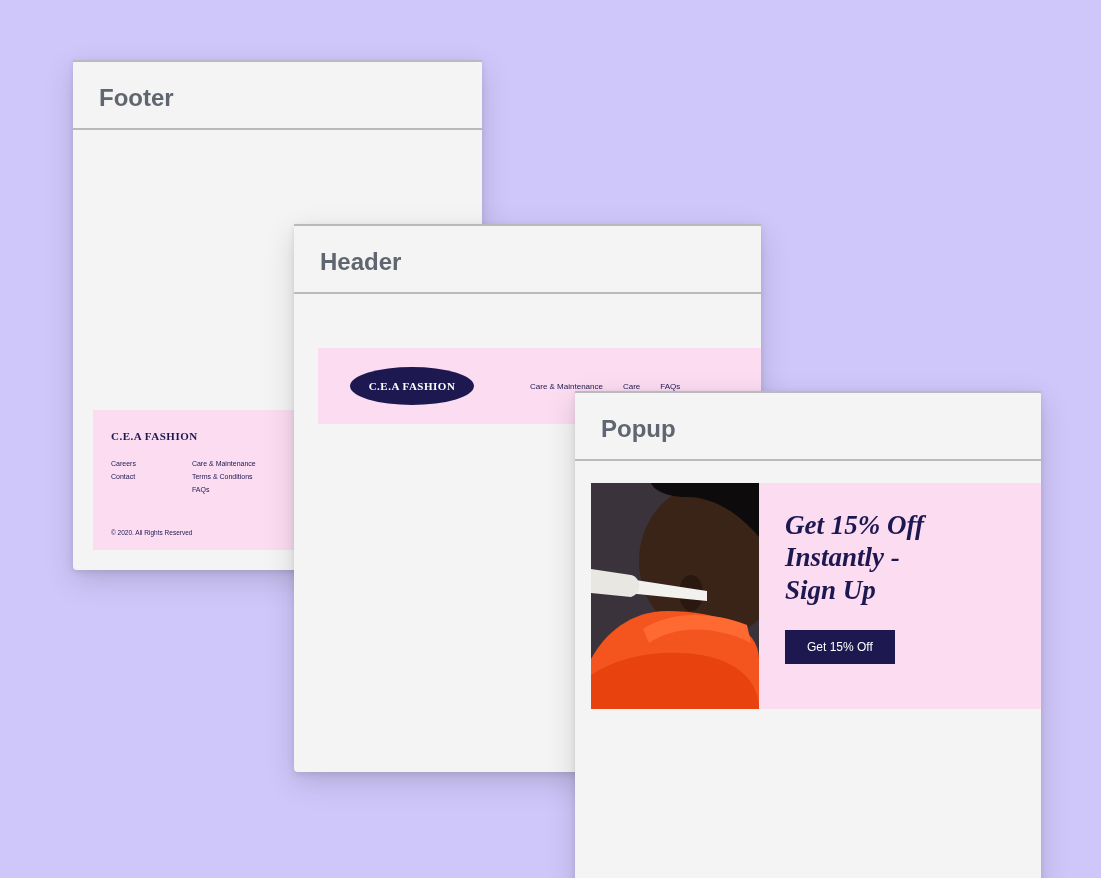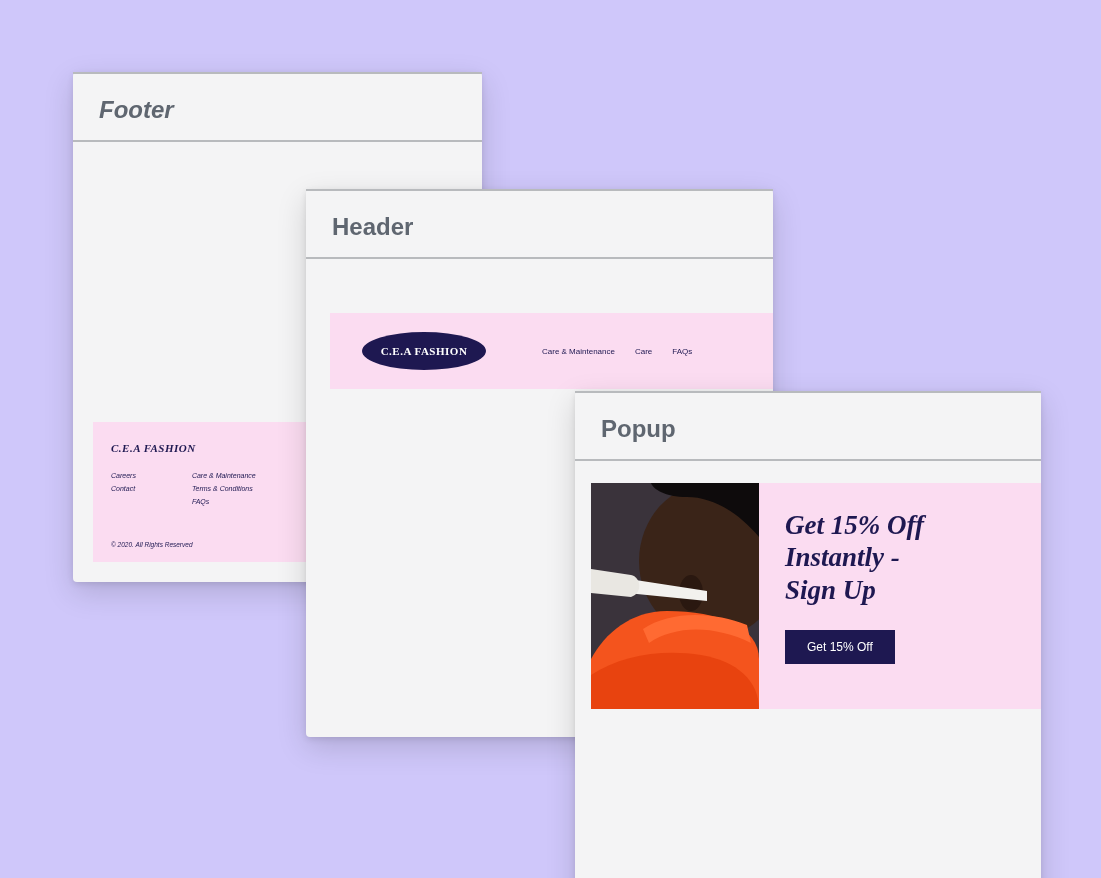--- a/index.html
+++ b/index.html
@@ -31,22 +31,22 @@
   .card-rule-bottom {
     border-top: 2px solid #B8BABD;
   }
   .card-body {
     position: relative;
     width: 100%;
   }
 
   
   #card-footer {
-    left: 73px; top: 72px;
-    width: 409px; height: 510px; font-style: italic;
+    left: 73px; top: 60px;
+    width: 409px; height: 510px;
   }
   #card-footer .card-body { height: 438px; }
   .footer-preview {
     position: absolute;
     left: 20px; bottom: 18px;
     right: 20px;
     background: #FBDCF1;
     padding: 20px 18px 14px 18px;
   }
   .footer-brand {
@@ -70,22 +70,22 @@
     margin-bottom: 6px;
     white-space: nowrap;
   }
   .footer-copy {
     font-size: 6.5px;
     color: #1E1851;
   }
 
   
   #card-header {
-    left: 294px; top: 189px;
-    width: 467px; height: 548px; margin-left: 12px;
+    left: 294px; top: 224px;
+    width: 467px; height: 548px;
   }
   #card-header .card-body { height: 476px; }
   .header-preview {
     position: absolute;
     left: 24px; right: 0; top: 54px;
     height: 76px;
     background: #FBDCF1;
     display: flex;
     align-items: center;
     padding-left: 32px;

